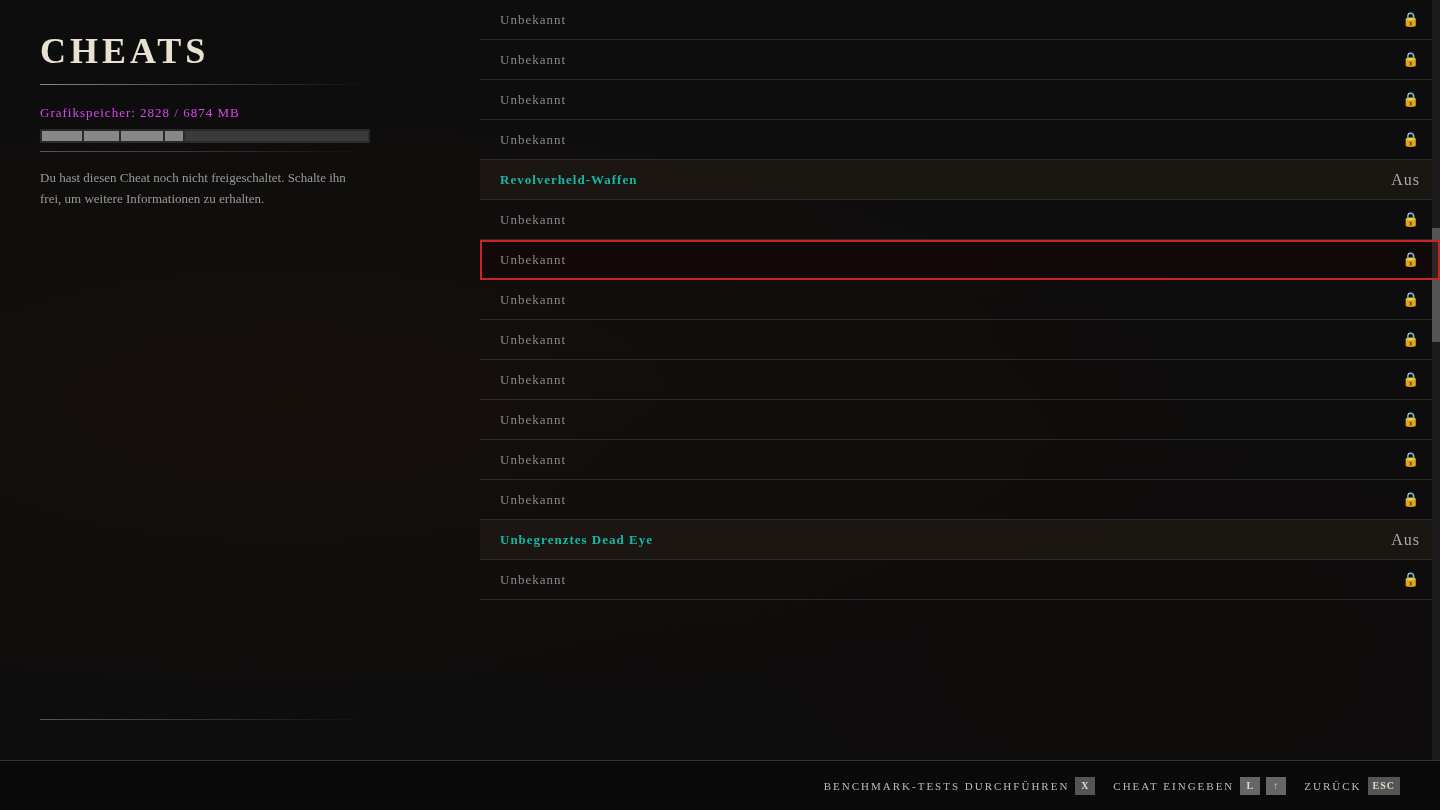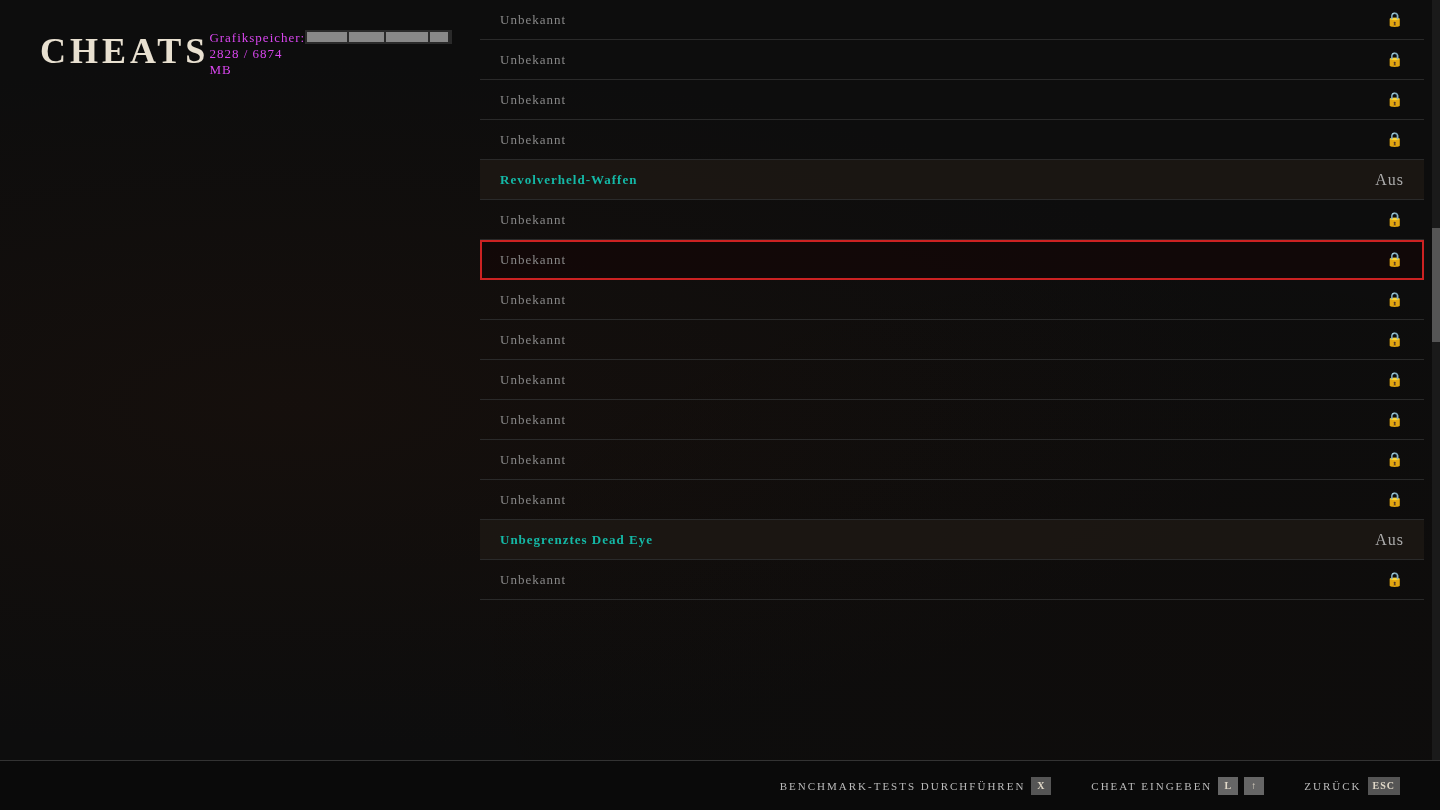--- a/index.html
+++ b/index.html
@@ -41,21 +41,21 @@
       display: flex;
       flex-direction: row;
       padding: 0;
     }
 
     
     .left-panel {
       width: 480px;
       padding: 30px 40px;
       display: flex;
-      flex-direction: row;
+      flex-direction: column;
     }
 
     .cheats-title {
       font-family: 'Georgia', serif;
       font-size: 36px;
       font-weight: bold;
       color: #e8e0d0;
       letter-spacing: 4px;
       text-transform: uppercase;
       margin-bottom: 12px;
@@ -123,21 +123,21 @@
       flex: 1;
       padding: 0;
       overflow: hidden;
       position: relative;
     }
 
     .cheat-list {
       width: 100%;
       height: 100%;
       overflow-y: hidden;
-      padding-right: 16px;
+      padding-right: 0;
     }
 
     .cheat-item {
       display: flex;
       align-items: center;
       justify-content: space-between;
       padding: 0 20px;
       height: 40px;
       border-bottom: 1px solid #2a2a2a;
       cursor: pointer;
@@ -201,21 +201,21 @@
 
     
     .bottom-bar {
       height: 50px;
       background: rgba(10,10,10,0.9);
       border-top: 1px solid #333;
       display: flex;
       align-items: center;
       justify-content: flex-end;
       padding: 0 40px;
-      gap: 40px;
+      gap: 18px;
     }
 
     .bottom-action {
       display: flex;
       align-items: center;
       gap: 6px;
     }
 
     .action-label {
       font-size: 11px;
@@ -259,20 +259,21 @@
       <div class="memory-bar-container">
         <div class="memory-bar-segment" style="width: 40px;"></div>
         <div class="memory-bar-segment" style="width: 35px;"></div>
         <div class="memory-bar-segment" style="width: 42px;"></div>
         <div class="memory-bar-segment" style="width: 18px;"></div>
         <div class="memory-bar-empty"></div>
       </div>
 
       <div class="secondary-divider"></div>
 
+      <div class="info-text">Du hast diesen Cheat noch nicht freigeschaltet. Schalte ihn frei, um weitere Informationen zu erhalten.</div>
 
       <div class="bottom-divider"></div>
     </div>
 
     <div class="right-panel">
       <div class="cheat-list" id="cheat-list-container">
 
       <div class="cheat-item">
             <span class="cheat-item-name">Unbekannt</span>
             <span class="lock-icon">🔒</span>

